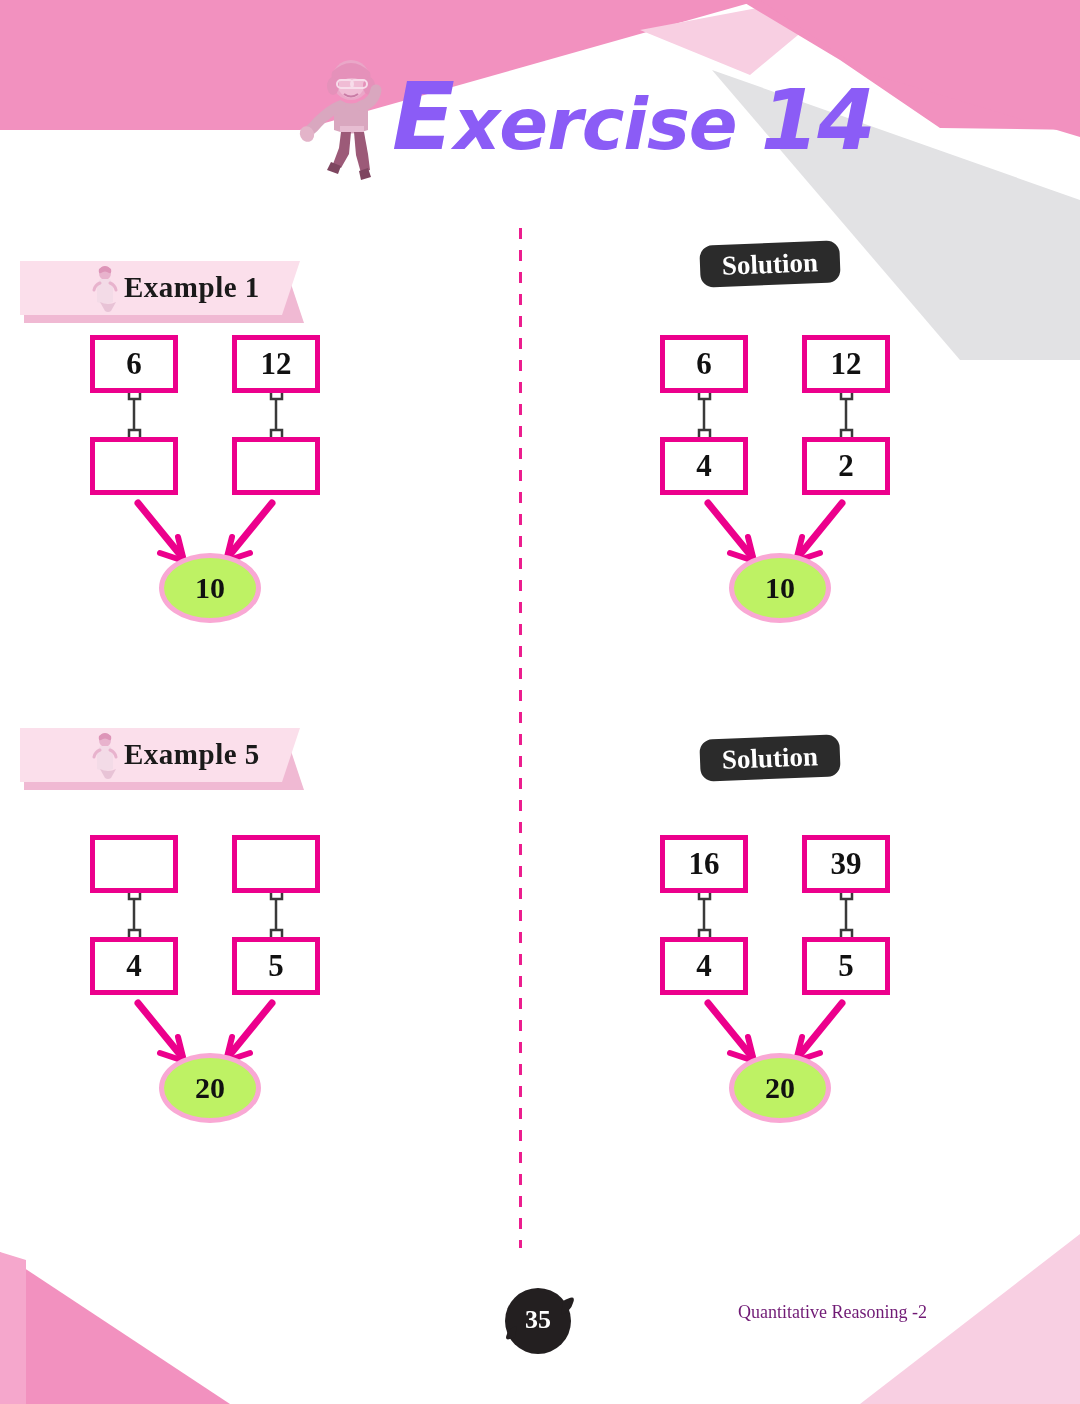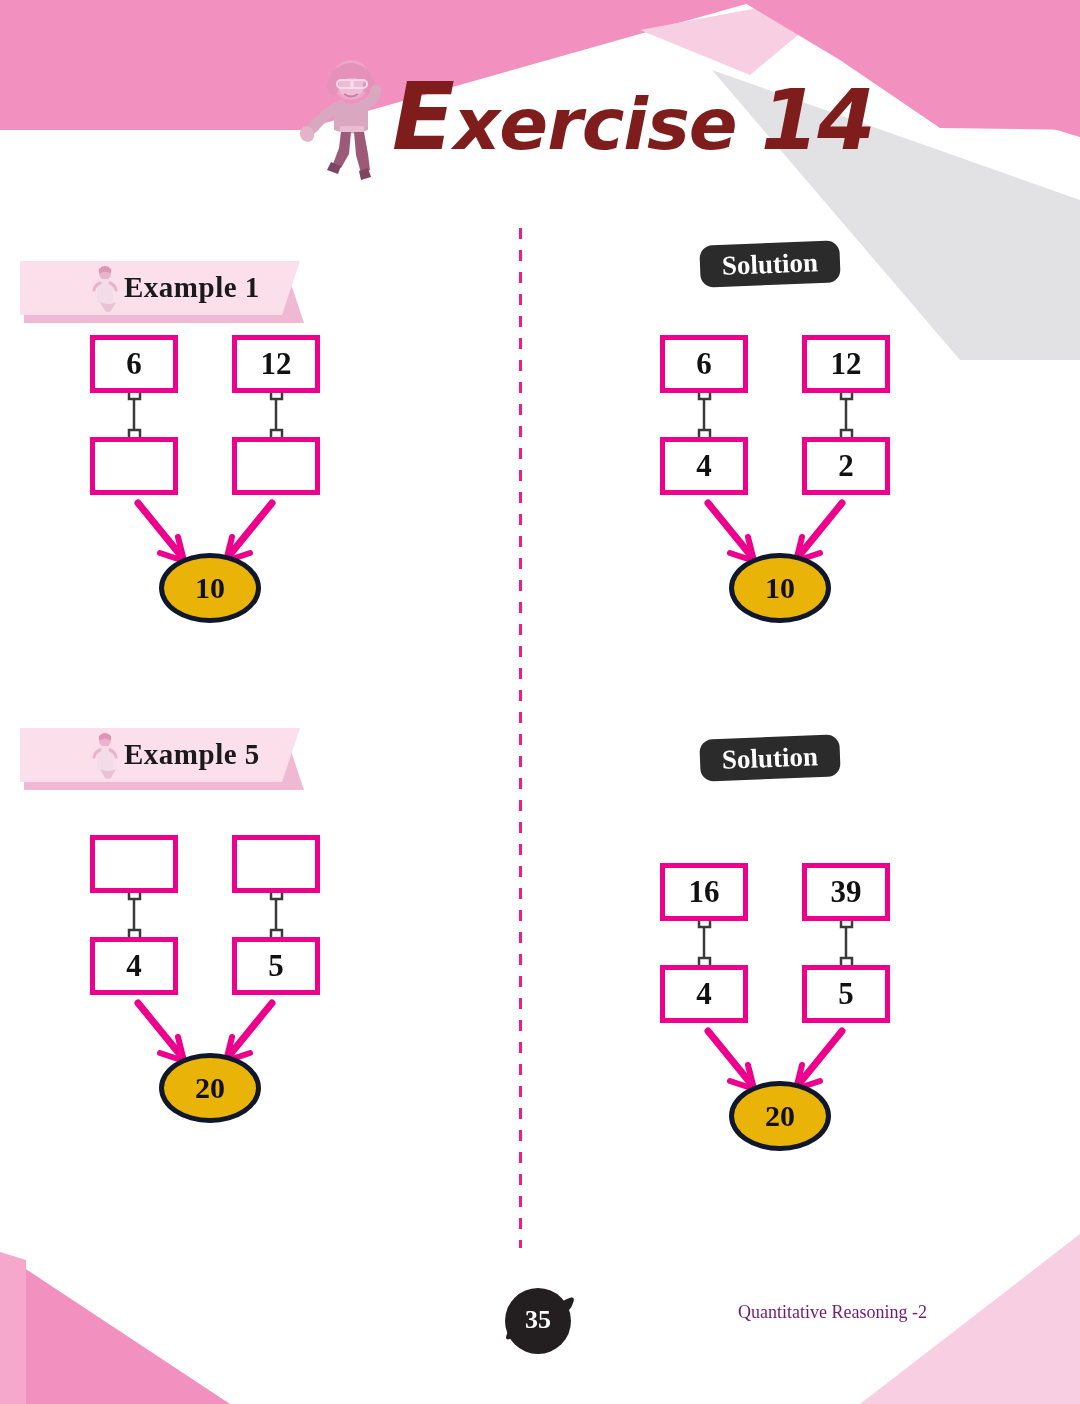--- a/index.html
+++ b/index.html
@@ -83,21 +83,21 @@
   }
   #exercise-title {
     position: absolute;
     left: 392px;
     top: 26px;
     font-family: "DejaVu Sans", sans-serif;
     font-weight: 700;
     font-style: italic;
     font-size: 72px;
     letter-spacing: -1px;
-    color: #7f1d1d;
+    color: #8b5cf6;
     white-space: nowrap;
     line-height: 1;
   }
   #exercise-title .big {
     font-size: 92px;
     line-height: 1;
   }
   #exercise-title .num {
     font-size: 84px;
     letter-spacing: -2px;
@@ -203,23 +203,23 @@
     justify-content: center;
     font-family: "Liberation Serif", serif;
     font-weight: bold;
     font-size: 31px;
     color: #111111;
   }
   .node-ellipse {
     position: absolute;
     width: 92px;
     height: 60px;
-    border: 5px solid #0f172a;
+    border: 5px solid #f9a8d4;
     border-radius: 50%;
-    background: #eab308;
+    background: #bef264;
     display: flex;
     align-items: center;
     justify-content: center;
     font-family: "Liberation Serif", serif;
     font-weight: bold;
     font-size: 30px;
     color: #111111;
   }
 
   
@@ -384,21 +384,21 @@
   <div class="node-box" style="left:30px; top:112px;">4</div>
   <div class="node-box" style="left:172px; top:112px;">5</div>
   <div class="node-ellipse" style="left:99px; top:228px;">20</div>
 </div>
 
 <div class="solution-badge" style="left:700px; top:737px;">
   <div class="pill"></div>
   <div class="label">Solution</div>
 </div>
 
-<div class="diagram" style="left:630px; top:853px;">
+<div class="diagram" style="left:630px; top:825px;">
   <svg width="300" height="290" viewBox="0 0 300 290">
     <line x1="74" y1="68" x2="74" y2="110" stroke="#3a3a3a" stroke-width="2.5"></line>
     <rect x="69" y="63" width="11" height="11" fill="#ffffff" stroke="#3a3a3a" stroke-width="2.5"></rect>
     <rect x="69" y="105" width="11" height="11" fill="#ffffff" stroke="#3a3a3a" stroke-width="2.5"></rect>
     <line x1="216" y1="68" x2="216" y2="110" stroke="#3a3a3a" stroke-width="2.5"></line>
     <rect x="211" y="63" width="11" height="11" fill="#ffffff" stroke="#3a3a3a" stroke-width="2.5"></rect>
     <rect x="211" y="105" width="11" height="11" fill="#ffffff" stroke="#3a3a3a" stroke-width="2.5"></rect>
     <line x1="78" y1="178" x2="122" y2="232" stroke="#ec008c" stroke-width="7" stroke-linecap="round"></line>
     <polyline points="100,228 124,236 118,212" fill="none" stroke="#ec008c" stroke-width="6" stroke-linecap="round"></polyline>
     <line x1="212" y1="178" x2="168" y2="232" stroke="#ec008c" stroke-width="7" stroke-linecap="round"></line>

